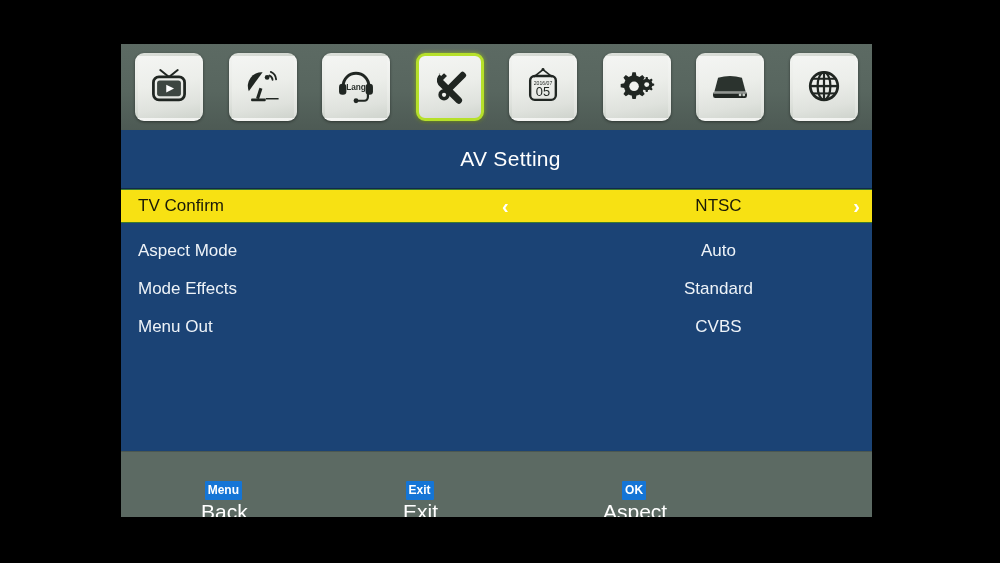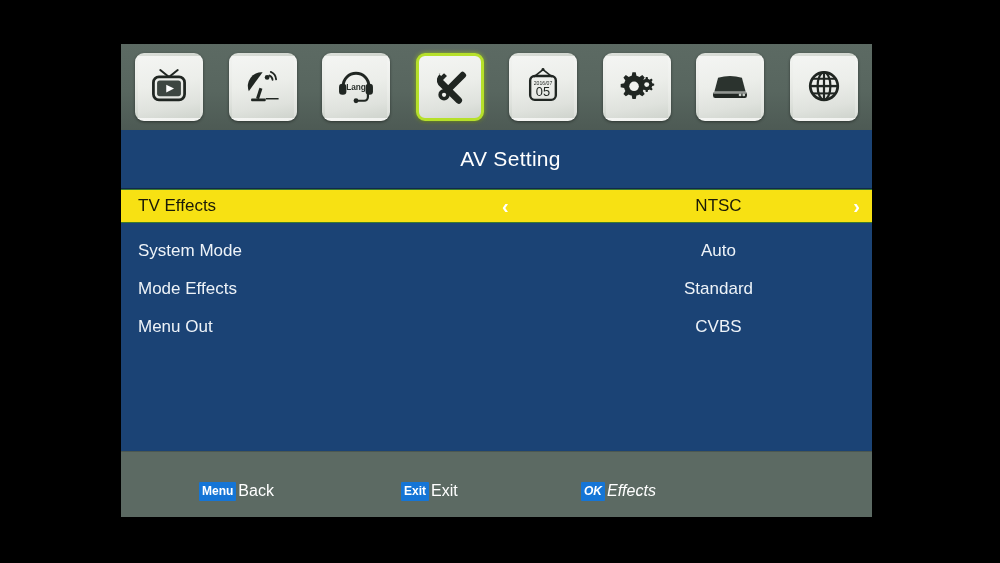--- a/index.html
+++ b/index.html
@@ -137,39 +137,40 @@
     height: 65px;
     background: #5c6a63;
     border-top: 1px solid #4b5852;
   }
   .hint {
     position: absolute;
     top: 29px;
     display: flex;
     align-items: center;
     height: 20px;
+    flex-direction: column;
   }
   .hint .key {
     background: #1575d6;
     color: #ffffff;
     font-size: 12px;
     line-height: 16px;
     padding: 1px 3px 2px 3px;
     border-radius: 1px;
     font-weight: bold;
   }
   .hint .act {
     color: #ffffff;
-    font-size: 16px;
+    font-size: 21px;
     margin-left: 2px;
     text-align: center;
   }
   #hint-0 { left: 78px; }
   #hint-1 { left: 280px; }
-  #hint-2 { left: 460px; font-style: italic; }
+  #hint-2 { left: 480px; }
 </style>
 </head>
 <body>
 
 <div id="screen">
 
   <div id="osd">
 
     <div id="iconbar">
 
@@ -278,33 +279,33 @@
 
     </div>
 
     <div id="title-strip">
       <span id="title-text">AV Setting</span>
     </div>
 
     <div id="list">
 
       <div class="row selected">
-        <span class="label">TV Effects</span>
+        <span class="label">TV Confirm</span>
         <span class="chev left">‹</span>
         <span class="value">NTSC</span>
         <span class="chev right">›</span>
       </div>
 
       <div class="row-spacer"></div>
 
 
       <div class="row-spacer"></div>
 
       <div class="row">
-        <span class="label">System Mode</span>
+        <span class="label">Aspect Mode</span>
         <span class="value">Auto</span>
       </div>
 
       <div class="row-spacer"></div>
 
       <div class="row">
         <span class="label">Mode Effects</span>
         <span class="value">Standard</span>
       </div>
 
@@ -324,19 +325,19 @@
         <span class="act">Back</span>
       </div>
 
       <div class="hint" id="hint-1">
         <span class="key">Exit</span>
         <span class="act">Exit</span>
       </div>
 
       <div class="hint" id="hint-2">
         <span class="key">OK</span>
-        <span class="act">Effects</span>
+        <span class="act">Aspect</span>
       </div>
 
     </div>
 
   </div>
 </div>
 
 </body></html>

